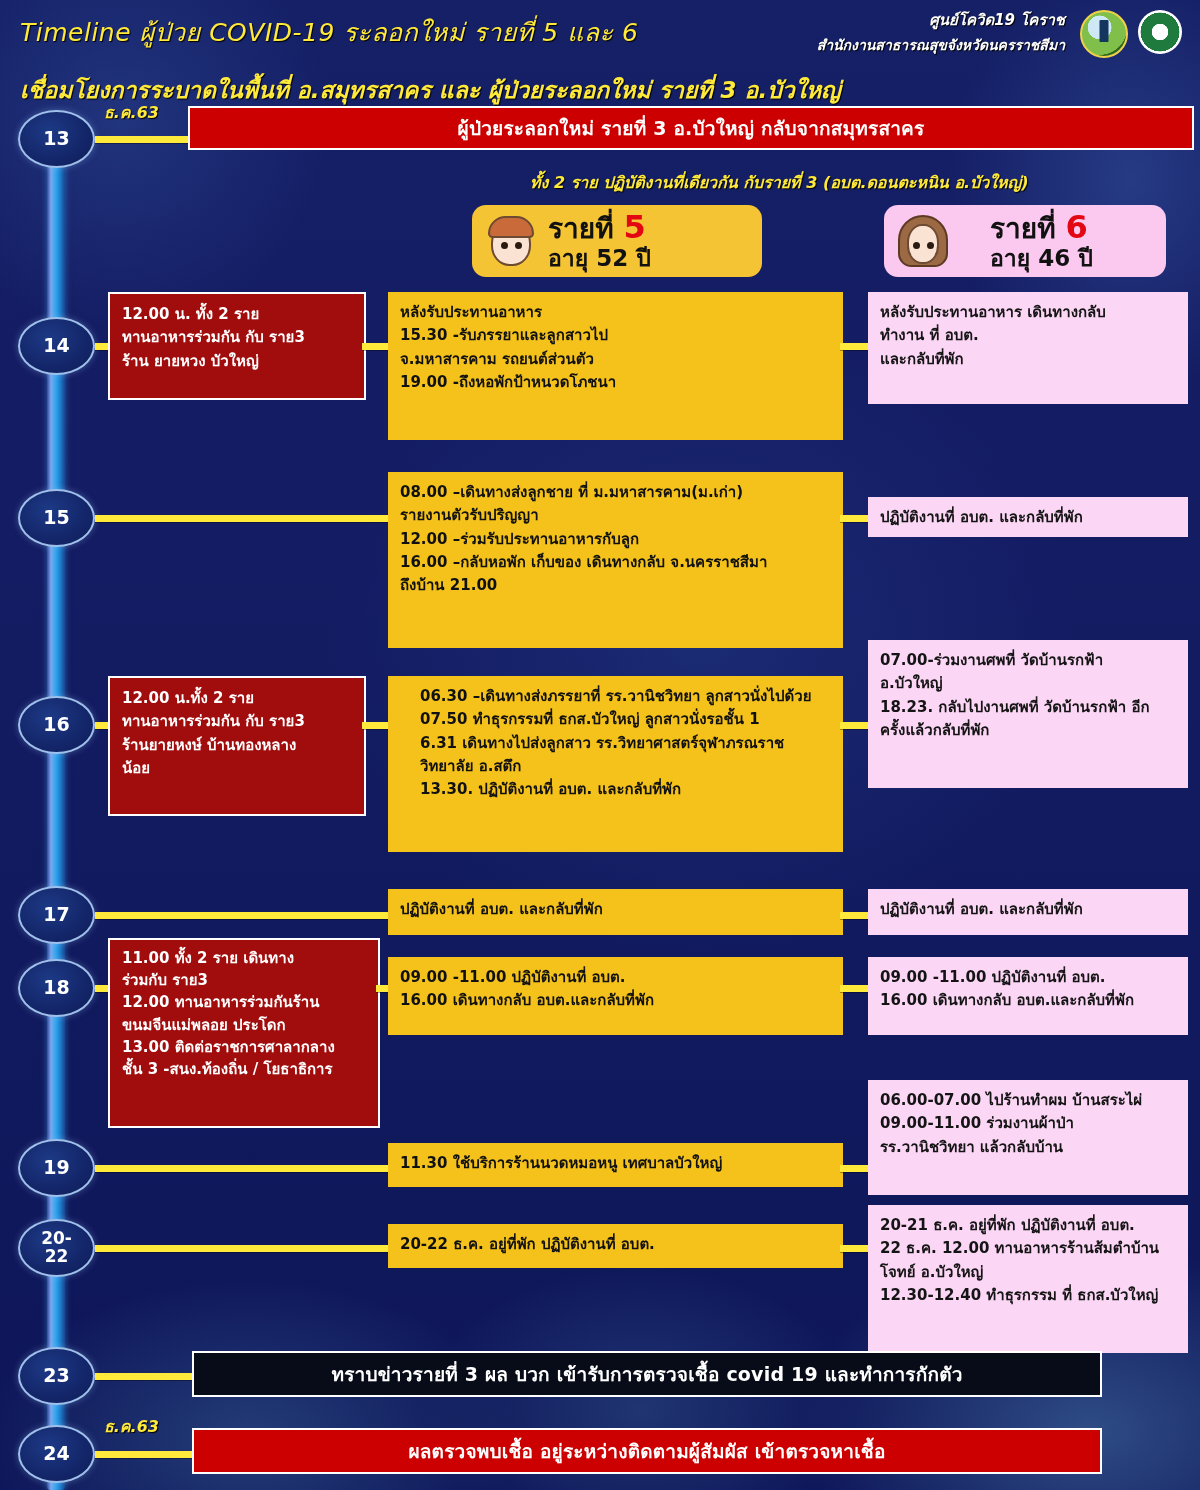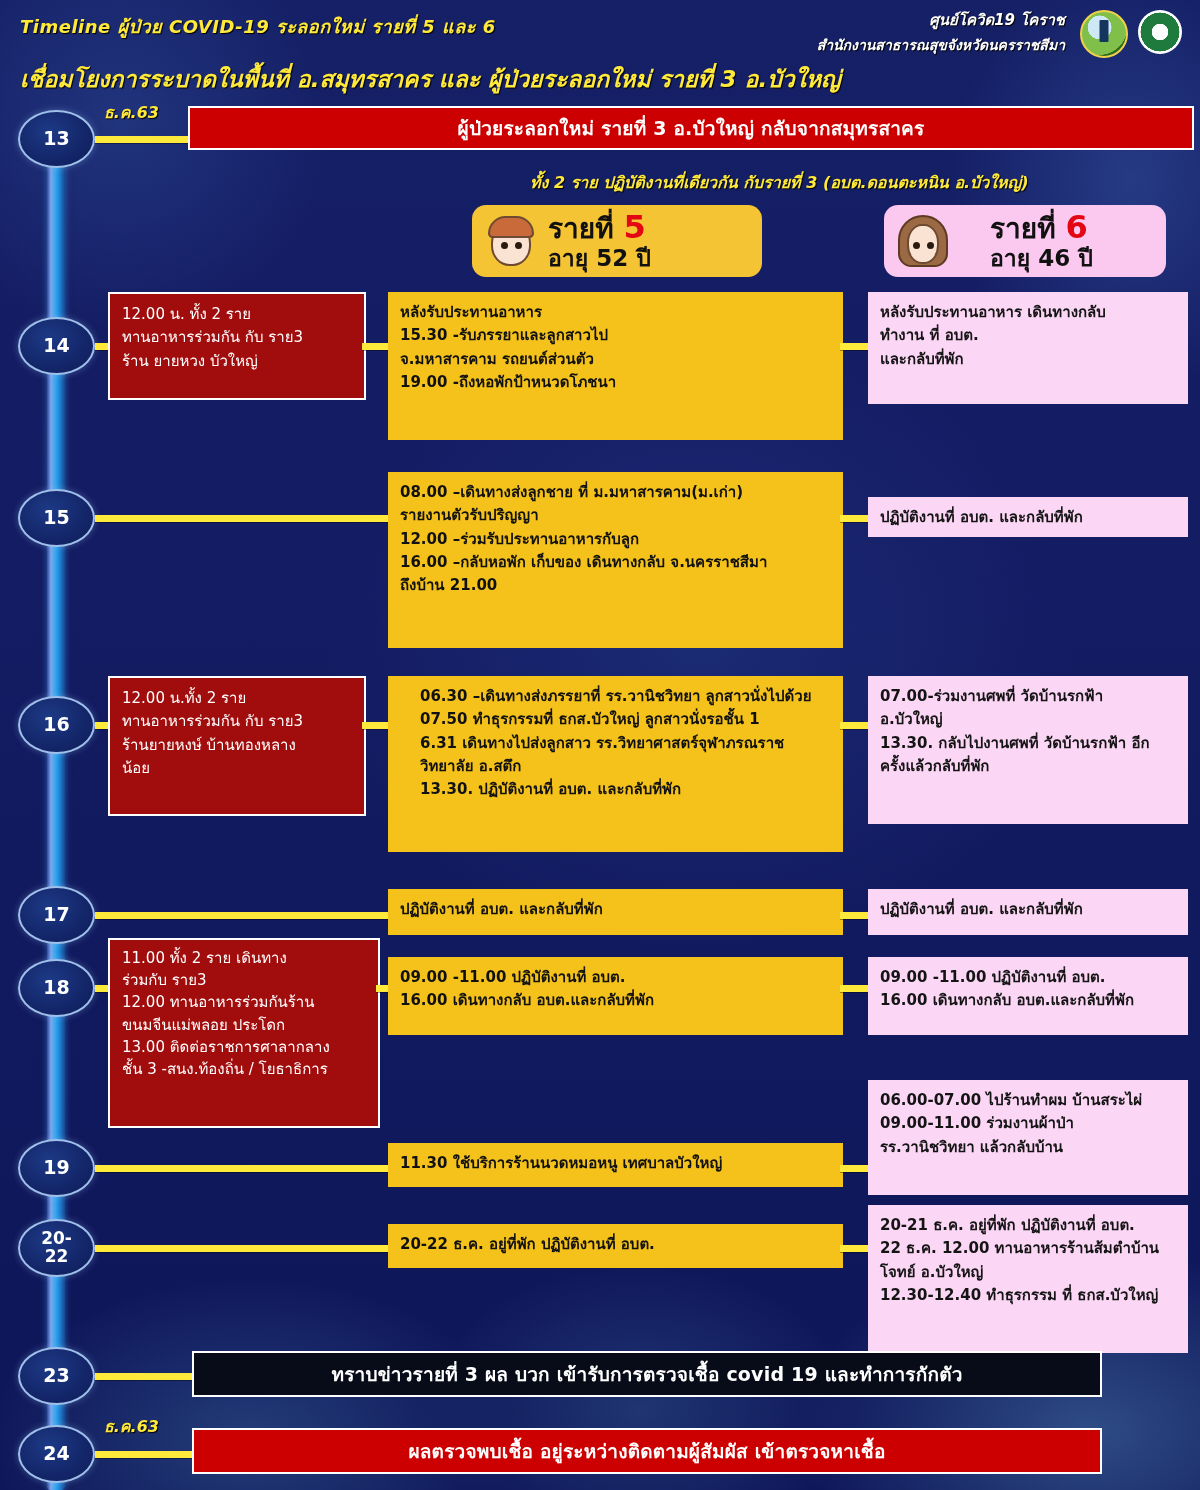--- a/index.html
+++ b/index.html
@@ -16,21 +16,21 @@
       radial-gradient(ellipse 300px 200px at 640px 1410px, rgba(110,190,225,.18), rgba(110,190,225,0) 72%),
       radial-gradient(ellipse 260px 300px at 1130px 180px, rgba(70,110,190,.35), rgba(70,110,190,0) 70%),
       radial-gradient(ellipse 300px 300px at 120px 120px, rgba(60,100,180,.30), rgba(60,100,180,0) 70%),
       radial-gradient(ellipse 500px 420px at 700px 640px, rgba(40,70,150,.35), rgba(30,55,130,0) 75%),
       linear-gradient(180deg,#152066 0%,#141c63 35%,#111a5e 65%,#0e1659 100%);
   }
   
   .title-wrap{position:absolute;left:20px;top:12px;width:780px;}
   .title1{
     font-family:"DejaVu Sans","Liberation Sans",sans-serif;
-    font-weight:bold;font-style:italic;font-size:18px;color:#ffe93a;
+    font-weight:normal;font-style:italic;font-size:25px;color:#ffe93a;
     letter-spacing:.5px;text-shadow:1px 1px 1px #000;white-space:nowrap;
   }
   .title2{
     margin-top:20px;font-weight:bold;font-style:italic;font-size:23px;
     color:#ffe93a;text-shadow:1px 1px 1px #000;white-space:nowrap;
   }
   .org{position:absolute;right:135px;top:8px;text-align:right;}
   .org .l1{font-size:15px;font-weight:bold;color:#ffffff;font-style:italic;text-shadow:1px 1px 1px #000;}
   .org .l2{font-size:14px;font-weight:bold;color:#ffffff;font-style:italic;text-shadow:1px 1px 1px #000;margin-top:2px;}
   .logo{position:absolute;top:10px;width:44px;height:44px;border-radius:50%;}
@@ -79,21 +79,21 @@
   .face.f .fskin{position:absolute;left:13px;top:12px;width:32px;height:40px;border-radius:46%;
     background:#fbe3d3;border:2px solid #6e4a32;box-sizing:border-box;}
   .face .eye{position:absolute;width:7px;height:7px;border-radius:50%;background:#2a1a10;top:30px;}
   .face .eye.l{left:19px;} .face .eye.r{left:33px;}
   .pcard .ptxt{line-height:1.12;}
   .pcard .pt1{font-size:28px;font-weight:bold;color:#111;}
   .pcard .pt1 .num{color:#e30613;font-size:32px;}
   .pcard .pt2{font-size:23px;font-weight:bold;color:#111;}
   
   .box{position:absolute;box-sizing:border-box;padding:9px 12px;line-height:1.55;}
-  .box.red{background:#a10c0c;border:2px solid #ffffff;color:#ffffff;font-size:15px;font-weight:normal;}
+  .box.red{background:#a10c0c;border:2px solid #ffffff;color:#ffffff;font-size:15px;font-weight:bold;}
   .box.yellow{background:#f5c21b;color:#111111;font-size:15px;font-weight:bold;}
   .box.pink{background:#fbd6f5;color:#141414;font-size:15px;font-weight:bold;}
   .box p{margin:0;}
 </style>
 </head>
 <body>
 
 <div id="stage">
 
   <div class="title-wrap">
@@ -194,24 +194,24 @@
   </div>
   <div class="conn" style="left:362px;top:722px;width:28px;"></div>
   <div class="box yellow" style="left:388px;top:676px;width:455px;height:176px;padding-left:32px;">
     <p>06.30 –เดินทางส่งภรรยาที่ รร.วานิชวิทยา ลูกสาวนั่งไปด้วย</p>
     <p>07.50 ทำธุรกรรมที่ ธกส.บัวใหญ่ ลูกสาวนั่งรอชั้น 1</p>
     <p>6.31 เดินทางไปส่งลูกสาว รร.วิทยาศาสตร์จุฬาภรณราช</p>
     <p>วิทยาลัย อ.สตึก</p>
     <p>13.30. ปฏิบัติงานที่ อบต. และกลับที่พัก</p>
   </div>
   <div class="conn" style="left:840px;top:722px;width:32px;"></div>
-  <div class="box pink" style="left:868px;top:676px;width:320px;height:148px;">
+  <div class="box pink" style="left:868px;top:640px;width:320px;height:148px;">
     <p>07.00-ร่วมงานศพที่ วัดบ้านรกฟ้า</p>
     <p>อ.บัวใหญ่</p>
-    <p>13.30. กลับไปงานศพที่ วัดบ้านรกฟ้า อีก</p>
+    <p>18.23. กลับไปงานศพที่ วัดบ้านรกฟ้า อีก</p>
     <p>ครั้งแล้วกลับที่พัก</p>
   </div>
 
   <div class="node" style="top:886px;">17</div>
   <div class="conn" style="left:95px;top:912px;width:295px;"></div>
   <div class="box yellow" style="left:388px;top:889px;width:455px;height:46px;">
     <p>ปฏิบัติงานที่ อบต. และกลับที่พัก</p>
   </div>
   <div class="conn" style="left:840px;top:912px;width:32px;"></div>
   <div class="box pink" style="left:868px;top:889px;width:320px;height:46px;">

